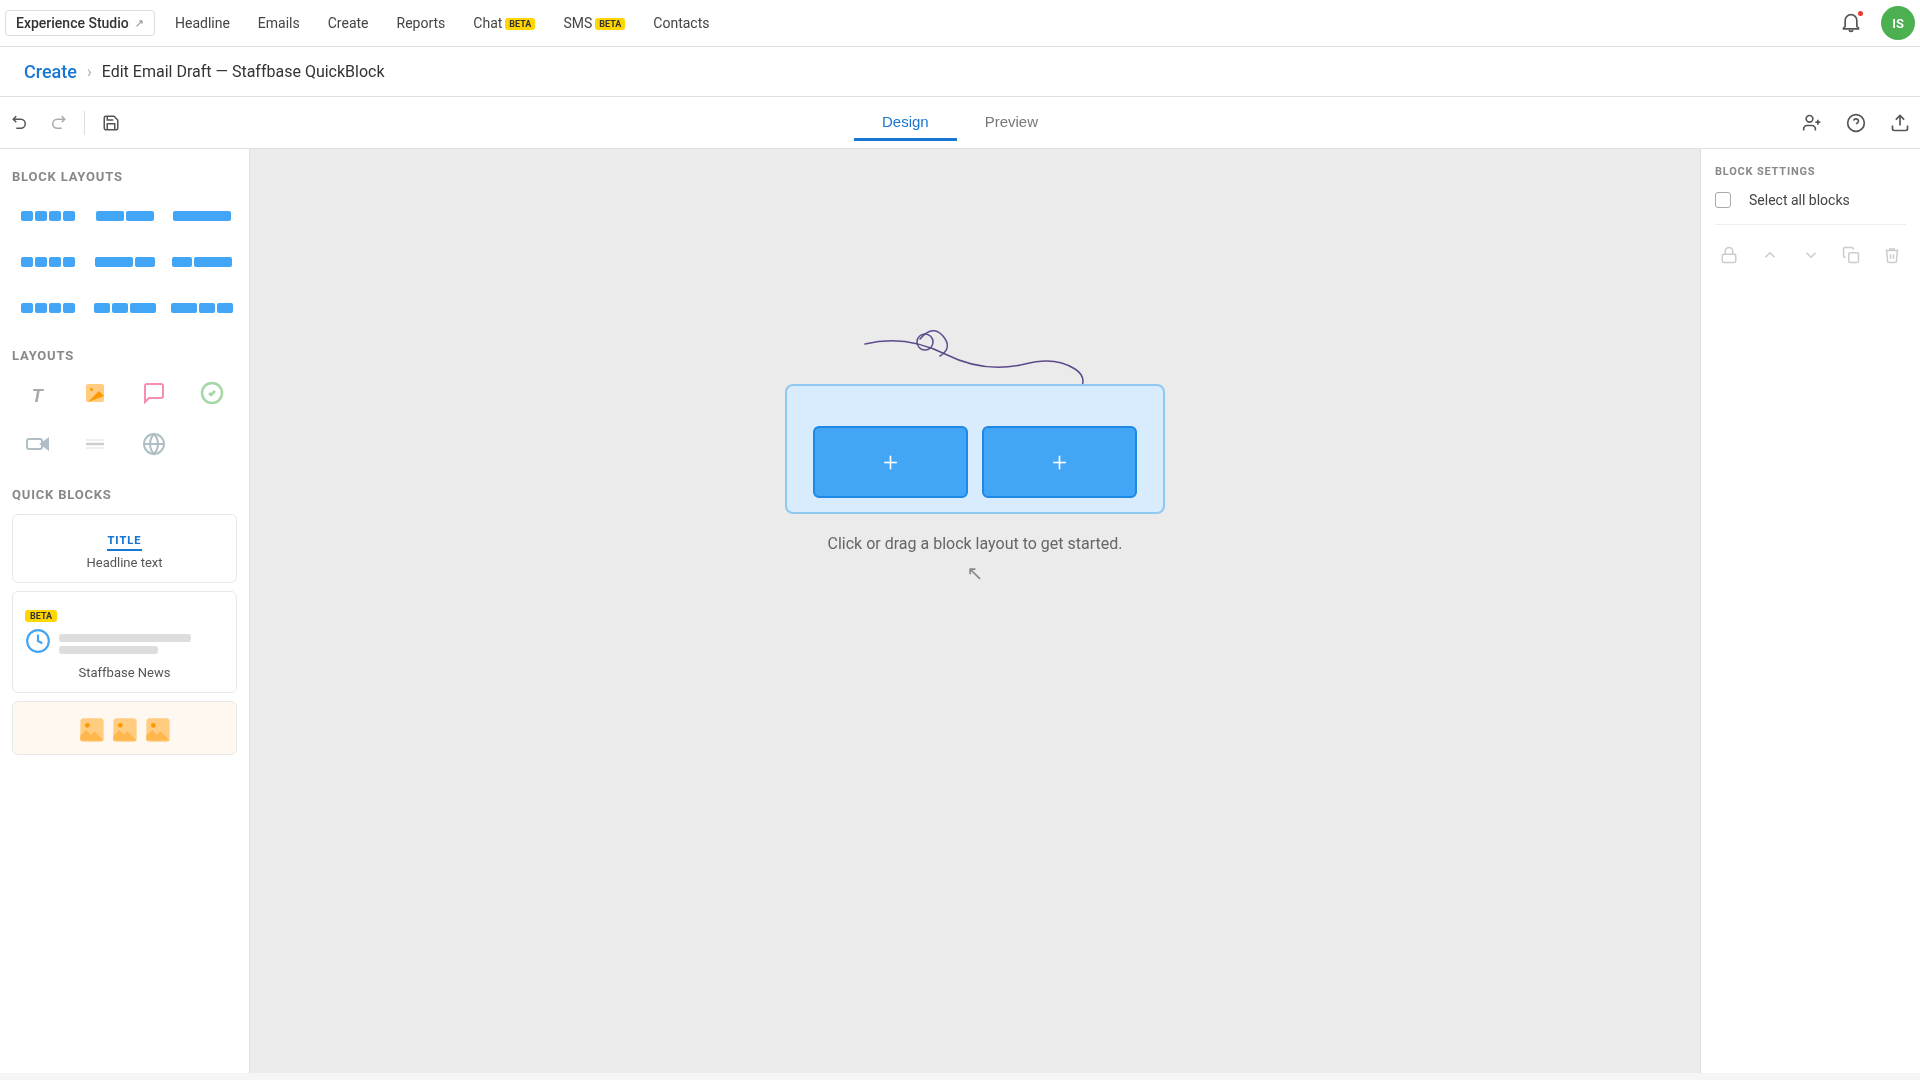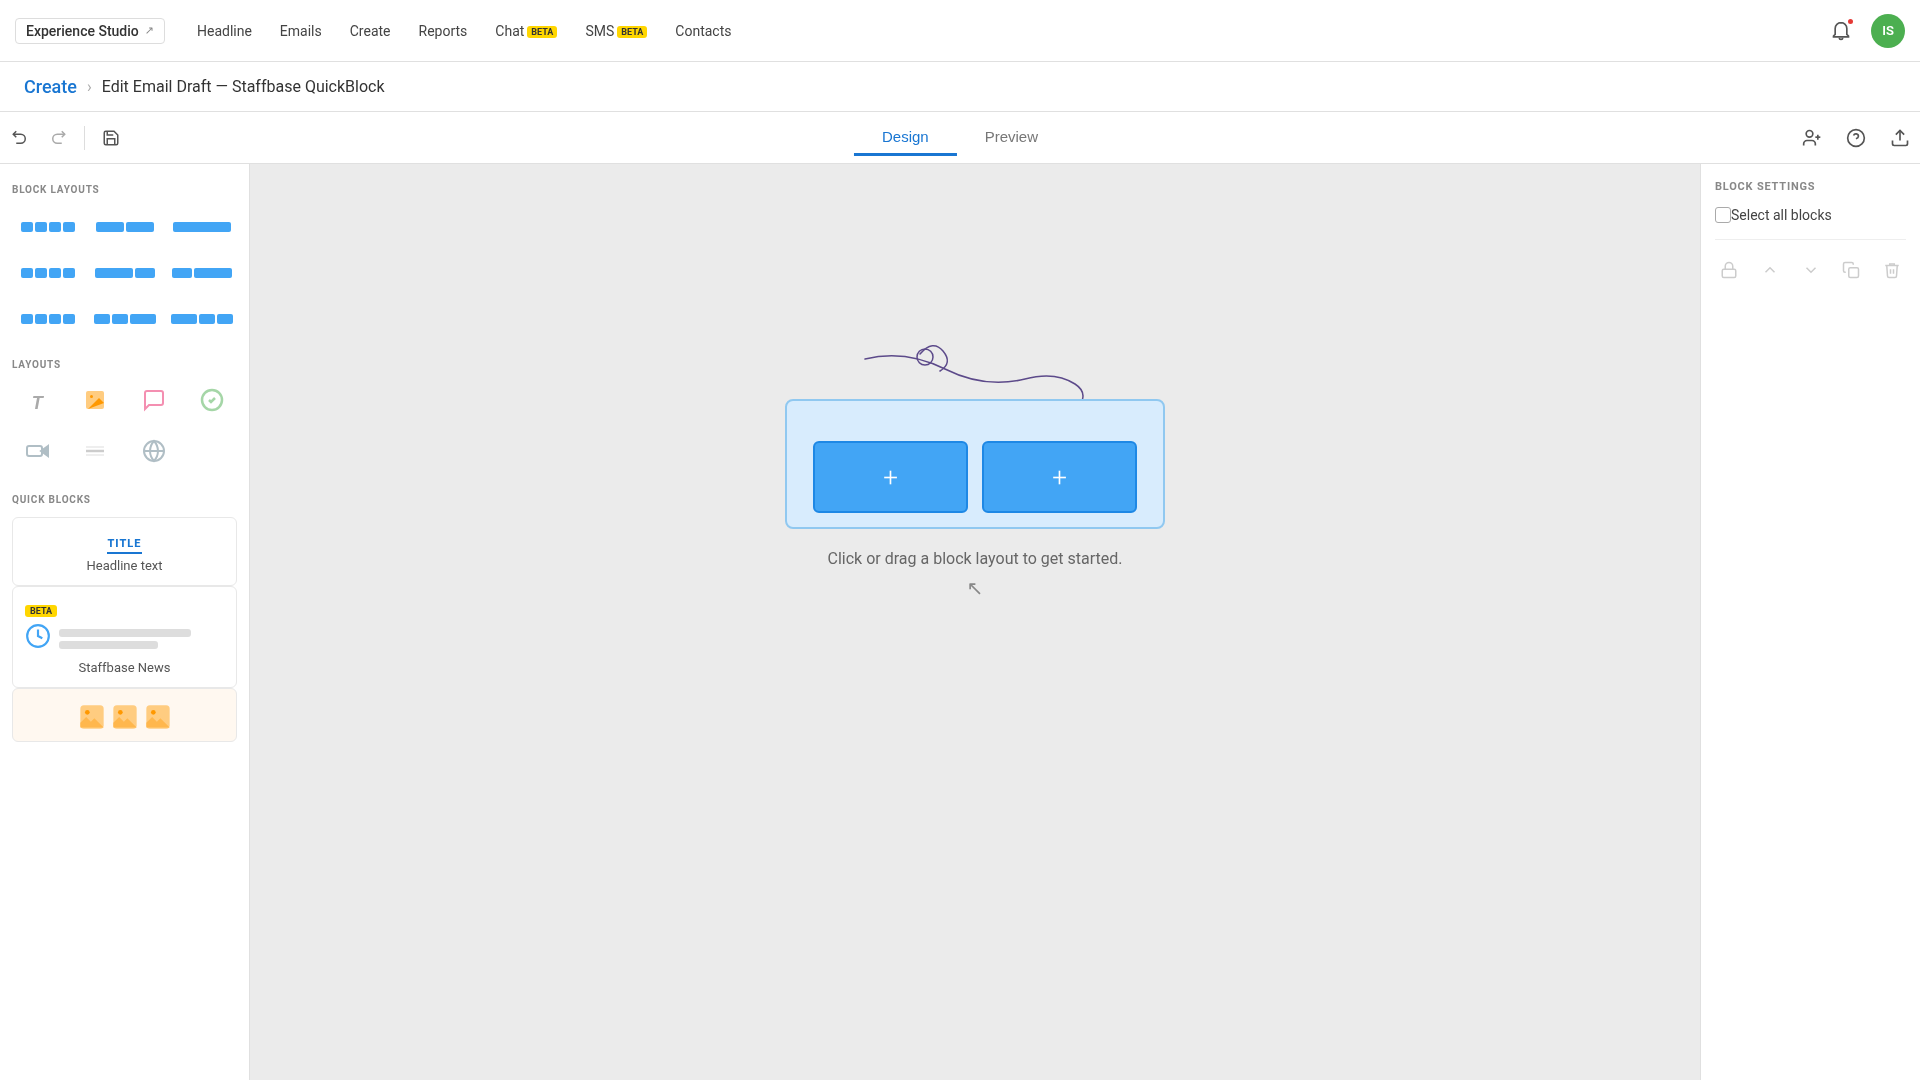--- a/index.html
+++ b/index.html
@@ -1,22 +1,22 @@
 <!DOCTYPE html>
 <html><head>
   <meta charset="utf-8">
   <style>
     * { box-sizing: border-box; margin: 0; padding: 0; }
     body { font-family: -apple-system, BlinkMacSystemFont, 'Segoe UI', Roboto, sans-serif; background: #f5f5f5; color: #333; overflow: hidden; }
 
     
     .top-nav {
-      display: flex; align-items: center; height: 62px;
+      display: flex; align-items: center; height: 47px;
       background: #fff; border-bottom: 1px solid #e0e0e0;
-      padding: 0 15px; gap: 24px;
+      padding: 0 5px; gap: 12px;
     }
     .nav-logo {
       display: flex; align-items: center; gap: 6px;
       font-size: 14px; font-weight: 500; color: #333;
       border: 1px solid #ddd; border-radius: 4px; padding: 4px 10px;
       cursor: pointer;
     }
     .nav-logo-ext { font-size: 11px; color: #888; }
     .nav-links { display: flex; gap: 28px; margin-left: 8px; }
     .nav-link {
@@ -83,21 +83,21 @@
 
     
     .main-layout { display: flex; height: calc(1080px - 52px - 52px - 52px); }
 
     
     .left-panel {
       width: 250px; background: #fff; border-right: 1px solid #e0e0e0;
       overflow-y: auto; padding: 16px 12px; flex-shrink: 0;
     }
     .section-title {
-      font-size: 10px; font-weight: 700; color: #888;
+      font-size: 13px; font-weight: 700; color: #888;
       letter-spacing: 0.8px; margin-bottom: 12px; margin-top: 4px;
     }
     .block-layouts-grid {
       display: grid; grid-template-columns: repeat(3, 1fr);
       gap: 6px; margin-bottom: 20px;
     }
     .layout-btn {
       background: none; border: none; cursor: pointer; padding: 2px;
       border-radius: 4px;
     }
@@ -124,21 +124,21 @@
     .element-icon { font-size: 22px; color: #bbb; }
     .element-icon.text-icon { color: #aaa; font-size: 18px; font-weight: 700; font-style: italic; }
     .element-icon.img-icon { color: #ffcc80; font-size: 22px; }
     .element-icon.chat-icon { color: #f48fb1; font-size: 22px; }
     .element-icon.check-icon { color: #a5d6a7; font-size: 22px; }
     .element-icon.video-icon { color: #b0bec5; font-size: 20px; }
     .element-icon.line-icon { color: #ccc; font-size: 20px; }
     .element-icon.globe-icon { color: #b0bec5; font-size: 20px; }
 
     
-    .quick-blocks-list { display: flex; flex-direction: column; }
+    .quick-blocks-list { display: flex; flex-direction: column; gap: 8px; }
     .quick-block-card {
       border: 1px solid #e8e8e8; border-radius: 6px;
       cursor: pointer; overflow: hidden;
       background: #fff;
     }
     .qb-title-card { background: #fff; padding: 14px 12px 12px; text-align: center; }
     .qb-title-label {
       font-size: 11px; font-weight: 800; letter-spacing: 1px;
       color: #1976d2; border-bottom: 2px solid #1976d2;
       display: inline-block; padding-bottom: 2px; margin-bottom: 4px;
@@ -159,21 +159,21 @@
     }
 
     
     .right-panel {
       width: 220px; background: #fff; border-left: 1px solid #e0e0e0;
       padding: 16px 14px; flex-shrink: 0;
     }
     .block-settings-title {
       font-size: 11px; font-weight: 700; color: #888; letter-spacing: 0.8px; margin-bottom: 14px;
     }
-    .select-all-row { display: flex; align-items: center; gap: 0; margin-bottom: 16px; }
+    .select-all-row { display: flex; align-items: center; gap: 18px; margin-bottom: 16px; }
     .checkbox {
       width: 16px; height: 16px; border: 1.5px solid #aaa; border-radius: 3px;
       display: flex; align-items: center; justify-content: center;
       cursor: pointer; flex-shrink: 0;
     }
     .select-all-label { font-size: 14px; color: #444; }
     .settings-divider { height: 1px; background: #eee; margin: 8px 0 14px; }
     .settings-actions { display: flex; gap: 12px; justify-content: center; }
     .settings-action-btn {
       width: 32px; height: 32px; border: none; background: none; cursor: pointer;

